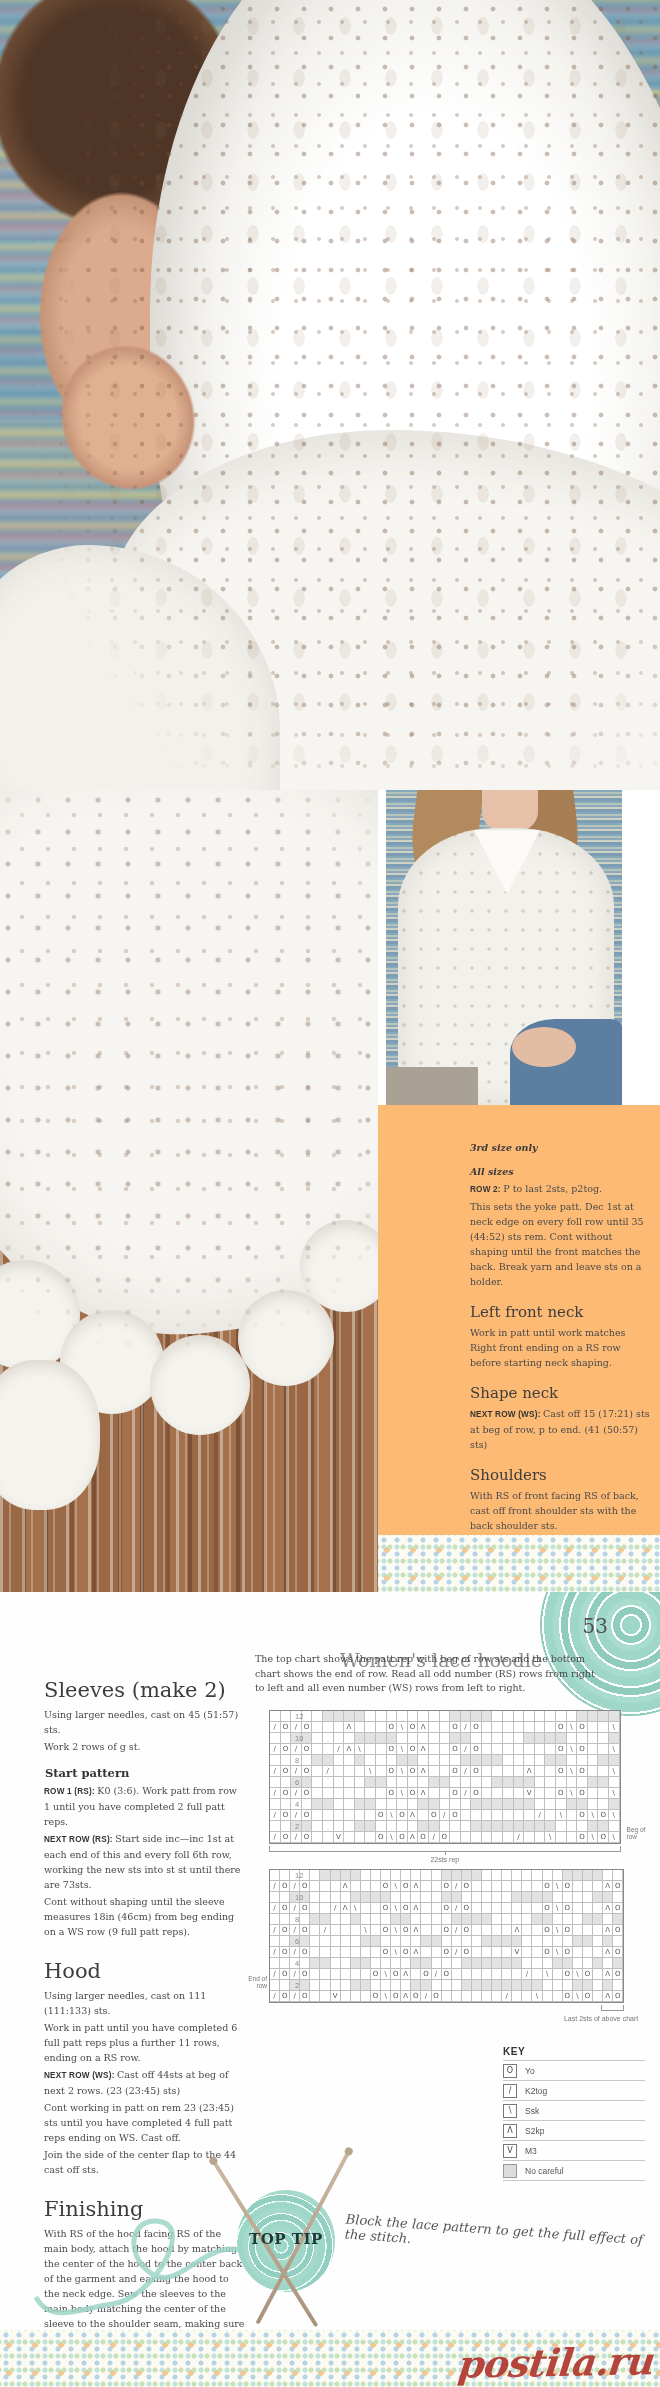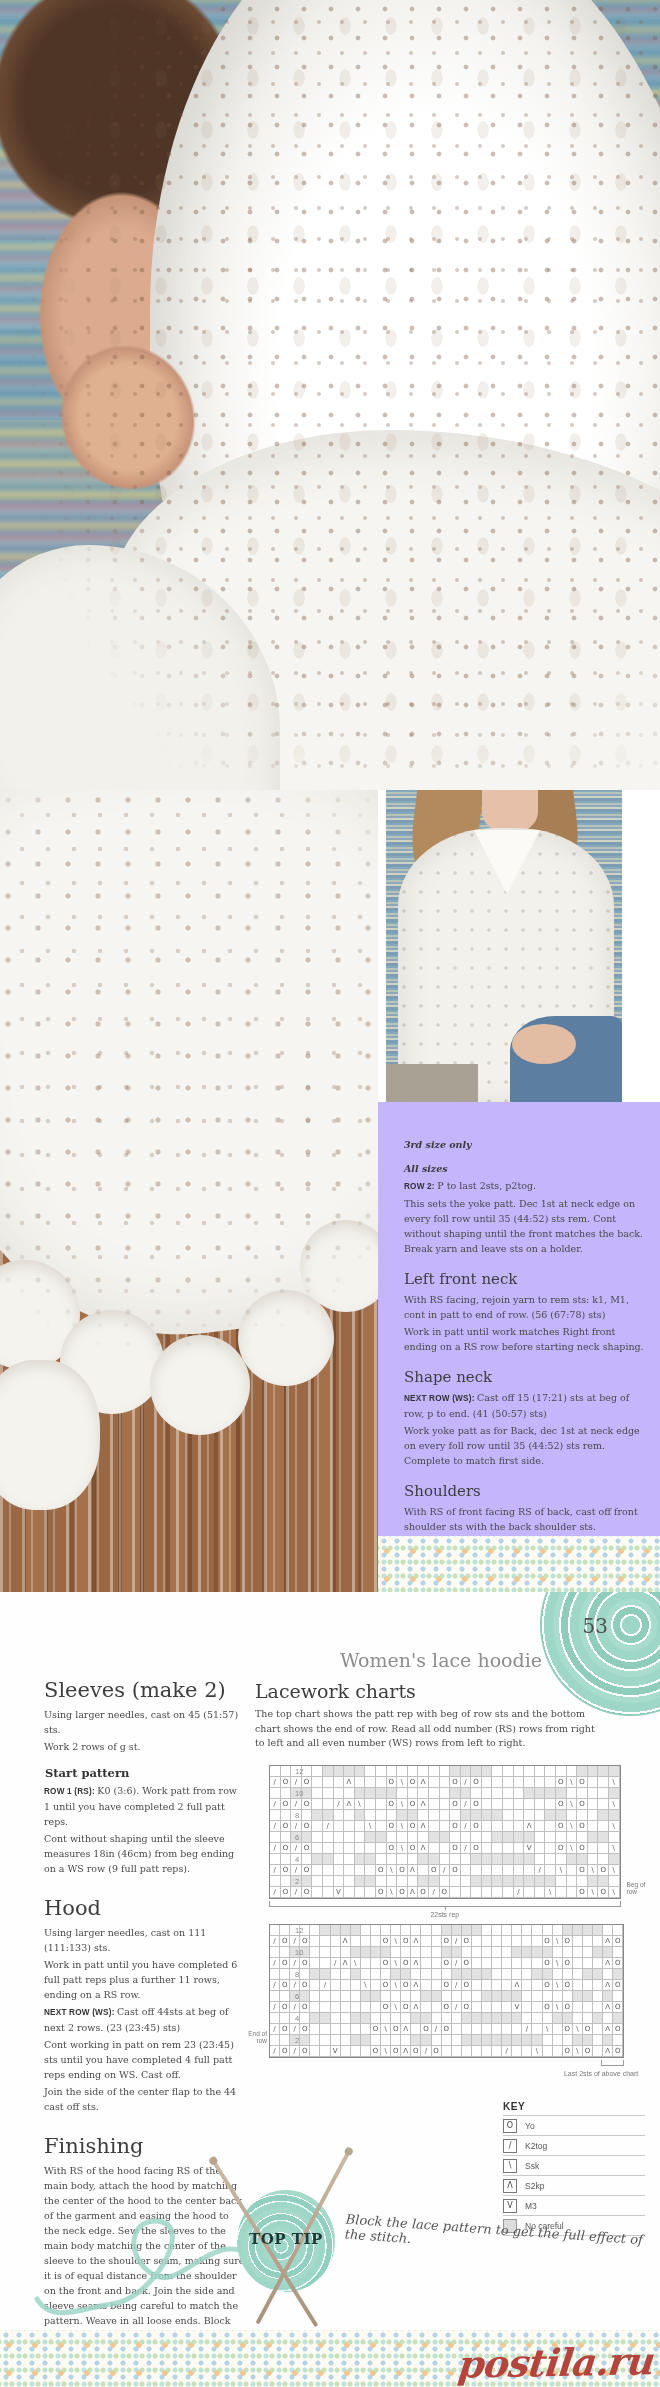--- a/index.html
+++ b/index.html
@@ -74,21 +74,21 @@
     background:#f2f1ec;box-shadow:inset 0 0 30px rgba(120,110,90,.18);}
   .cardigan::after{content:"";position:absolute;inset:0;border-radius:inherit;opacity:.5;
     background-image:radial-gradient(circle 2px at 6px 7px,rgba(130,110,85,.5) 0 1.4px,transparent 2px);
     background-size:17px 19px;}
   .vneck{position:absolute;left:88px;top:40px;width:66px;height:64px;background:#fbfaf7;
     clip-path:polygon(0 0,100% 0,50% 100%);}
   .jeans{position:absolute;right:0;bottom:0;width:112px;height:86px;border-radius:40% 10% 0 0;background:#5c7ea1;}
   .deck{position:absolute;left:0;bottom:0;width:92px;height:38px;background:#a9a294;}
   .handb{position:absolute;right:46px;bottom:38px;width:64px;height:40px;border-radius:50%;background:#e3bda3;}
 
-  .instructions{position:relative;flex:1;padding:26px 10px 0 26px;background:#c4b5fd;}
+  .instructions{position:relative;flex:1;padding:26px 10px 0 92px;background:#fdba74;}
   .instructions p{margin:2px 0;font-size:9.5px;line-height:1.58;color:var(--ink-soft);}
   .instructions .bital{font-style:italic;font-weight:700;font-size:9.5px;margin:9px 0 1px;color:#3a3a3a;}
   .instructions .bh2s{font-family:"DejaVu Serif",serif;font-weight:400;font-size:15px;color:var(--ink);
     margin:14px 0 4px;}
   .lead{font-weight:700;font-size:8.2px;letter-spacing:.2px;font-family:"Liberation Sans",sans-serif;color:#333;}
 
   .knit-border{background-color:#fbfbf3;
     background-image:
       radial-gradient(circle 3px at 6px 5px,var(--border-blue) 0 2.4px,transparent 2.7px),
       radial-gradient(circle 3px at 6px 5px,var(--border-green) 0 2.4px,transparent 2.7px),
@@ -201,55 +201,53 @@
         <div class="deck"></div>
         <div class="jeans"></div>
         <div class="handb"></div>
       </div>
       <div class="instructions" id="instructions">
           <p class="bital">3rd size only</p>
           <p class="bital">All sizes</p>
           <p class="bbody"><span class="lead">ROW 2: </span>P to last 2sts, p2tog.</p>
           <p class="bbody">This sets the yoke patt. Dec 1st at neck edge on every foll row until 35 (44:52) sts rem. Cont without shaping until the front matches the back. Break yarn and leave sts on a holder.</p>
           <h3 class="bh2s">Left front neck</h3>
-          <p class="bbody">With RS facing, rejoin yarn to rem sts: k1, M1, cont in patt to end of row. (56 (67:78) sts)</p>
           <p class="bbody">Work in patt until work matches Right front ending on a RS row before starting neck shaping.</p>
           <h3 class="bh2s">Shape neck</h3>
           <p class="bbody"><span class="lead">NEXT ROW (WS): </span>Cast off 15 (17:21) sts at beg of row, p to end. (41 (50:57) sts)</p>
-          <p class="bbody">Work yoke patt as for Back, dec 1st at neck edge on every foll row until 35 (44:52) sts rem. Complete to match first side.</p>
           <h3 class="bh2s">Shoulders</h3>
           <p class="bbody">With RS of front facing RS of back, cast off front shoulder sts with the back shoulder sts.</p>
         </div>
       <div class="knit-border strip-top"></div>
     </div>
   </section>
 
   <section class="page">
     <div class="corner-ball"></div>
     <span class="page-title">Women's lace hoodie</span>
     <span class="page-num">53</span>
     <div class="cols">
       <div class="colL" id="colL">
           <h2 class="bh1">Sleeves (make 2)</h2>
           <p class="bbody">Using larger needles, cast on 45 (51:57) sts.</p>
           <p class="bbody">Work 2 rows of g st.</p>
           <h3 class="bh2">Start pattern</h3>
           <p class="bbody"><span class="lead">ROW 1 (RS): </span>K0 (3:6). Work patt from row 1 until you have completed 2 full patt reps.</p>
+          <p class="bbody"><span class="lead">NEXT ROW (RS): </span>Start side inc—inc 1st at each end of this and every foll 6th row, working the new sts into st st until there are 73sts.</p>
           <p class="bbody">Cont without shaping until the sleeve measures 18in (46cm) from beg ending on a WS row (9 full patt reps).</p>
           <h2 class="bh1">Hood</h2>
           <p class="bbody">Using larger needles, cast on 111 (111:133) sts.</p>
           <p class="bbody">Work in patt until you have completed 6 full patt reps plus a further 11 rows, ending on a RS row.</p>
           <p class="bbody"><span class="lead">NEXT ROW (WS): </span>Cast off 44sts at beg of next 2 rows. (23 (23:45) sts)</p>
           <p class="bbody">Cont working in patt on rem 23 (23:45) sts until you have completed 4 full patt reps ending on WS. Cast off.</p>
           <p class="bbody">Join the side of the center flap to the 44 cast off sts.</p>
           <h2 class="bh1">Finishing</h2>
           <p class="bbody">With RS of the hood facing RS of the main body, attach the hood by matching the center of the hood to the center back of the garment and easing the hood to the neck edge. Sew the sleeves to the main body matching the center of the sleeve to the shoulder seam, making sure it is of equal distance from the shoulder on the front and back. Join the side and sleeve seams being careful to match the pattern. Weave in all loose ends. Block carefully.</p>
         </div>
       <div class="colR">
-        <h2 class="colR-head">Lacework charts</h2>
         <p class="intro">The top chart shows the patt rep with beg of row sts and the bottom chart shows the end of row. Read all odd number (RS) rows from right to left and all even number (WS) rows from left to right.</p>
         <div id="chart1" class="chartwrap">
             <div class="grid" style="grid-template-columns: repeat(33, 10.6px);">
               <span class="cell"></span>
               <span class="cell"></span>
               <span class="cell"></span>
               <span class="cell"></span>
               <span class="cell"></span>
               <span class="cell shaded"></span>
               <span class="cell shaded"></span>

